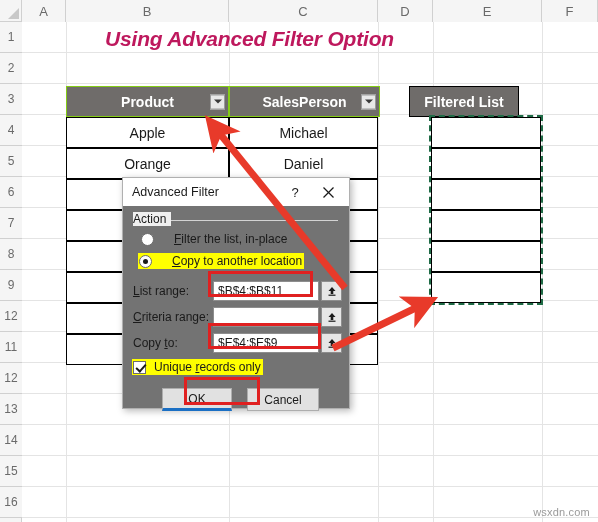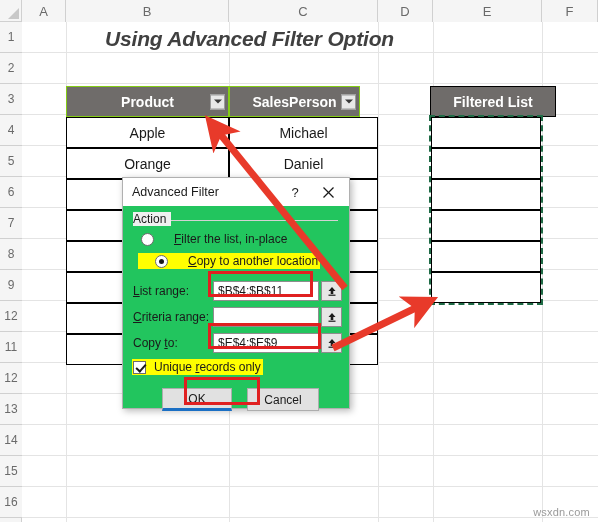--- a/index.html
+++ b/index.html
@@ -70,21 +70,21 @@
 
   
   .sheet-title {
     position: absolute;
     left: 67px; top: 23px;
     width: 365px; height: 31px;
     display: flex; align-items: center; justify-content: center;
     font-size: 21px;
     font-weight: bold;
     font-style: italic;
-    color: #404040;
+    color: #be185d;
     white-space: nowrap;
     letter-spacing: -0.2px;
   }
 
   
   .tbl-head {
     position: absolute;
     background: #6f6c6a;
     border: 1px solid #84cc16;
     color: #ffffff;
@@ -169,36 +169,36 @@
     display: flex; align-items: center; justify-content: center;
     font-size: 13px; color: #1a1a1a;
   }
   .dlg-close {
     position: absolute; right: 6px; top: 0;
     width: 30px; height: 28px;
     display: flex; align-items: center; justify-content: center;
   }
   .dlg-close svg { display: block; }
 
-  .dlg-body { position: absolute; left: 0; top: 28px; right: 0; bottom: 0; background: #22c55e; }
+  .dlg-body { position: absolute; left: 0; top: 28px; right: 0; bottom: 0; background: #737373; }
 
   .grp-label {
     position: absolute; left: 10px; top: 6px;
     font-size: 12px; color: #1a1a1a;
     background: #f0f0f0;
     padding-right: 5px;
     z-index: 2;
   }
   .grp-line {
     position: absolute; left: 10px; right: 11px; top: 14px;
     height: 1px; background: #d3d3d3;
   }
 
   .radio-row { position: absolute; left: 18px; display: flex; align-items: center; }
-  .radio-row.hl { background: #ffff00; padding: 1px 2px 1px 17px; left: 15px; }
+  .radio-row.hl { background: #ffff00; padding: 1px 2px 1px 1px; left: 15px; }
   .radio {
     width: 13px; height: 13px; border-radius: 50%;
     border: 1px solid #6b6b6b; background: #ffffff;
     position: relative; flex: 0 0 auto;
   }
   .radio.checked::after {
     content: ""; position: absolute;
     left: 3px; top: 3px; width: 5px; height: 5px;
     border-radius: 50%; background: #1a1a1a;
   }
@@ -339,21 +339,21 @@
     </div>
 
     <div class="sheet-title">Using Advanced Filter Option</div>
 
     <div class="tbl-head" style="left:66px;top:86px;width:163px;height:31px">
       <span>Product</span>
       <span class="filter-btn">
           <i></i>
         </span>
     </div>
-    <div class="tbl-head" style="left:229px;top:86px;width:131px;height:31px">
+    <div class="tbl-head" style="left:229px;top:86px;width:151px;height:31px">
       <span>SalesPerson</span>
       <span class="filter-btn">
           <i></i>
         </span>
     </div>
 
     <div class="tbl-cell" style="left:66px;top:117px;width:163px;height:31px">Apple</div>
     <div class="tbl-cell" style="left:66px;top:148px;width:163px;height:31px">Orange</div>
     <div class="tbl-cell" style="left:66px;top:179px;width:163px;height:31px"></div>
     <div class="tbl-cell" style="left:66px;top:210px;width:163px;height:31px">Bla</div>
@@ -364,21 +364,21 @@
 
     <div class="tbl-cell" style="left:229px;top:117px;width:149px;height:31px">Michael</div>
     <div class="tbl-cell" style="left:229px;top:148px;width:149px;height:31px">Daniel</div>
     <div class="tbl-cell" style="left:229px;top:179px;width:149px;height:31px"></div>
     <div class="tbl-cell" style="left:229px;top:210px;width:149px;height:31px"></div>
     <div class="tbl-cell" style="left:229px;top:241px;width:149px;height:31px"></div>
     <div class="tbl-cell" style="left:229px;top:272px;width:149px;height:31px"></div>
     <div class="tbl-cell" style="left:229px;top:303px;width:149px;height:31px"></div>
     <div class="tbl-cell" style="left:229px;top:334px;width:149px;height:31px"></div>
 
-    <div class="dest-head" style="left:430px;top:86px;width:126px;height:31px">Filtered List</div>
+    <div class="dest-head" style="left:409px;top:86px;width:110px;height:31px">Filtered List</div>
     <div class="dest-cell" style="left:431px;top:117px;width:110px;height:31px"></div>
     <div class="dest-cell" style="left:431px;top:148px;width:110px;height:31px"></div>
     <div class="dest-cell" style="left:431px;top:179px;width:110px;height:31px"></div>
     <div class="dest-cell" style="left:431px;top:210px;width:110px;height:31px"></div>
     <div class="dest-cell" style="left:431px;top:241px;width:110px;height:31px"></div>
     <div class="dest-cell" style="left:431px;top:272px;width:110px;height:31px"></div>
     <div class="dest-marquee" style="left:429px;top:115px;width:114px;height:190px"></div>
 
   </div>
 

